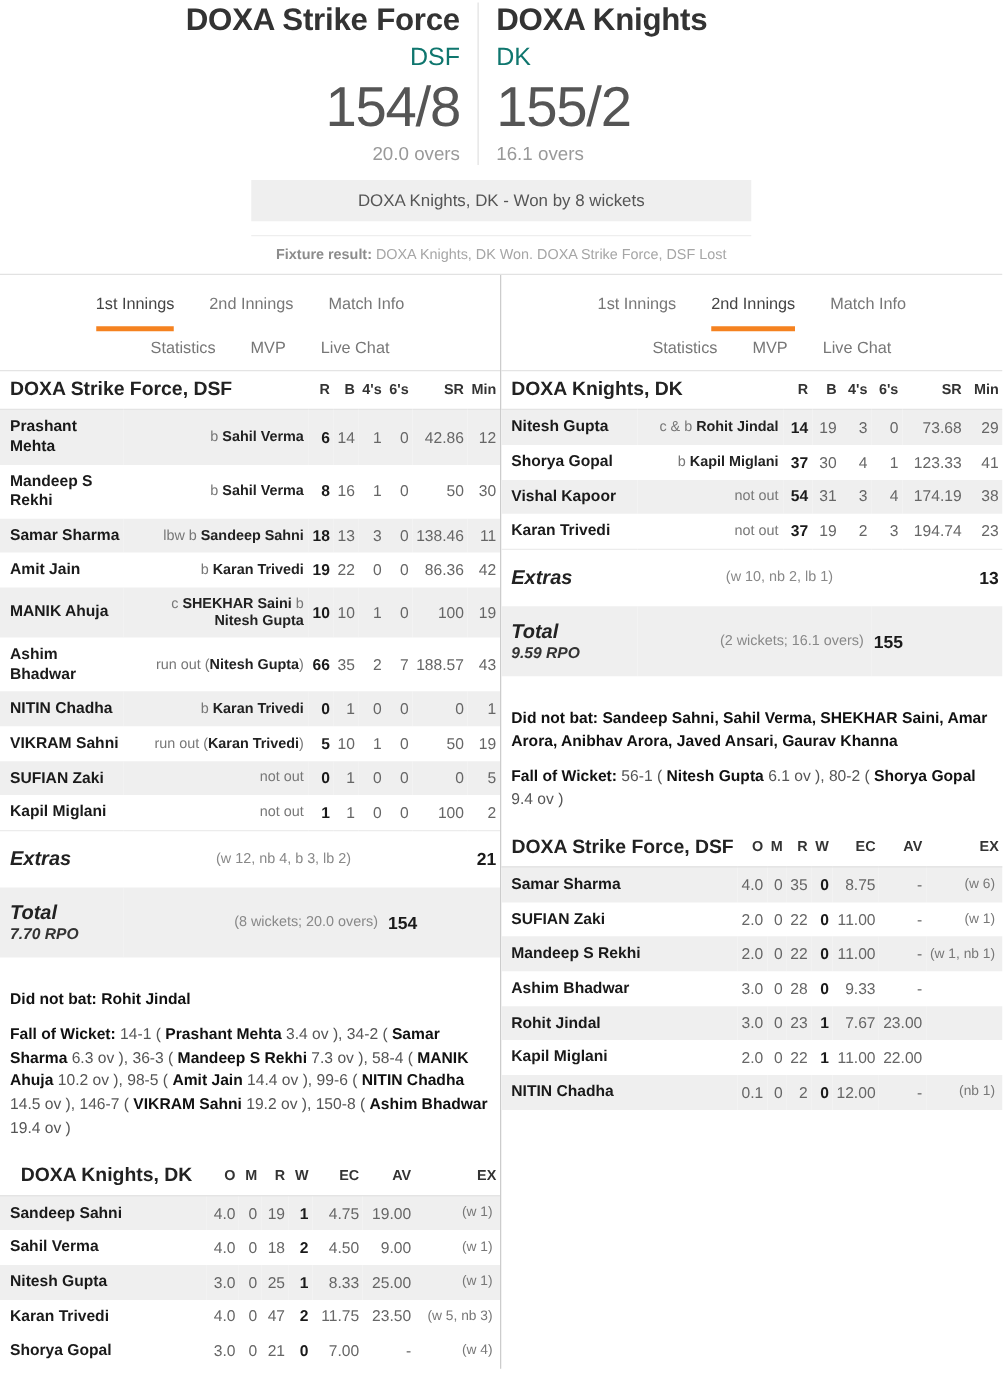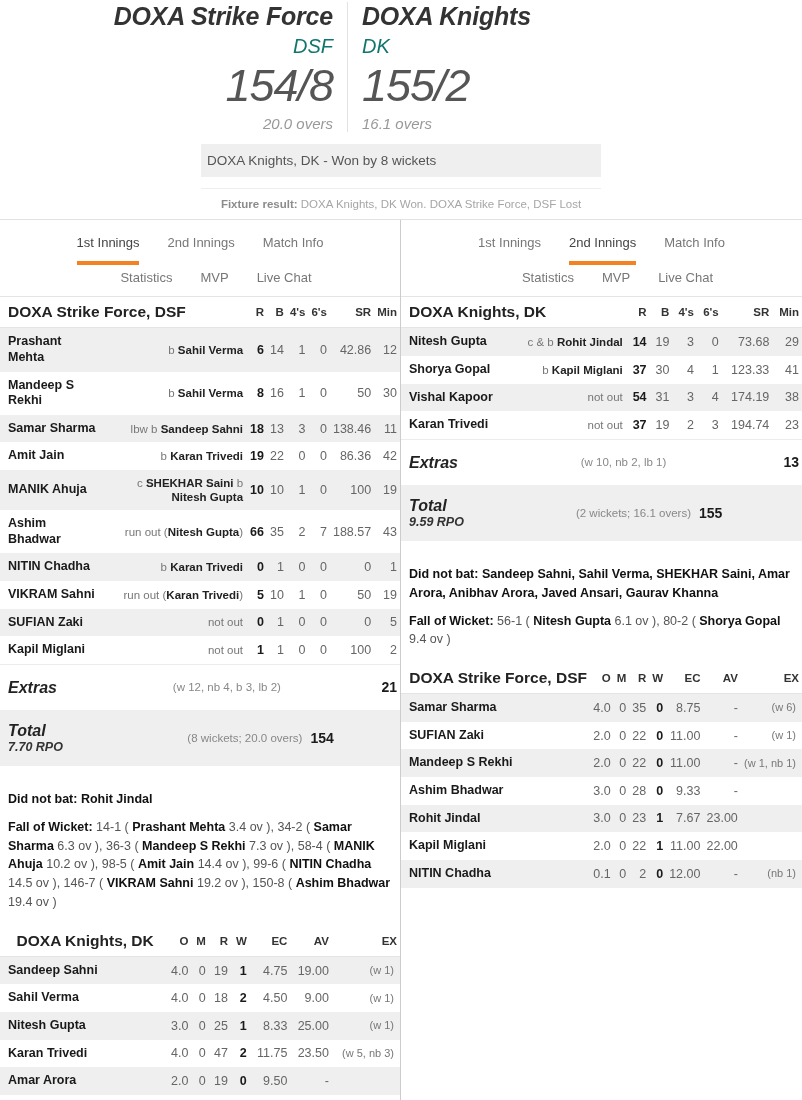--- a/index.html
+++ b/index.html
@@ -11,21 +11,21 @@
     color: #333333;
     overflow: hidden;
   }
 
   
   .scorebar {
     display: flex;
     width: 802px;
     padding-top: 2px;
   }
-  .team-block { width: 348px; padding: 0 16px; font-style: italic; }
+  .team-block { width: 383px; padding: 0 16px; }
   .team-left { text-align: right; border-right: 1px solid #e2e2e2; padding-right: 14px; }
   .team-right { text-align: left; padding-left: 14px; }
   .team-name {
     font-size: 25px;
     font-weight: bold;
     color: #333333;
     line-height: 1.15;
     letter-spacing: -0.2px;
   }
   .team-abbr {
@@ -45,20 +45,21 @@
   .team-overs {
     font-size: 15px;
     color: #999999;
     margin-top: 6px;
   }
 
   .result-banner {
     margin: 12px auto 0;
     width: 400px;
     background: #efefef;
+    text-align: center;
     font-size: 13.5px;
     color: #555555;
     padding: 9px 6px;
   }
   .fixture-wrap {
     width: 400px;
     margin: 0 auto;
     border-top: 1px solid #eeeeee;
     margin-top: 11px;
     padding-top: 9px;
@@ -403,30 +404,20 @@
             </tr>
             <tr class="">
               <td class="pname">Karan Trivedi</td>
               <td class="v">4.0</td>
               <td class="v">0</td>
               <td class="v">47</td>
               <td class="v strong">2</td>
               <td class="v">11.75</td>
               <td class="v">23.50</td>
               <td class="ex">(w 5, nb 3)</td>
-            </tr>
-            <tr class="row-alt">
-              <td class="pname">Amar Arora</td>
-              <td class="v">2.0</td>
-              <td class="v">0</td>
-              <td class="v">19</td>
-              <td class="v strong">0</td>
-              <td class="v">9.50</td>
-              <td class="v">-</td>
-              <td class="ex"></td>
             </tr>
             <tr class="">
               <td class="pname">Shorya Gopal</td>
               <td class="v">3.0</td>
               <td class="v">0</td>
               <td class="v">21</td>
               <td class="v strong">0</td>
               <td class="v">7.00</td>
               <td class="v">-</td>
               <td class="ex">(w 4)</td>

